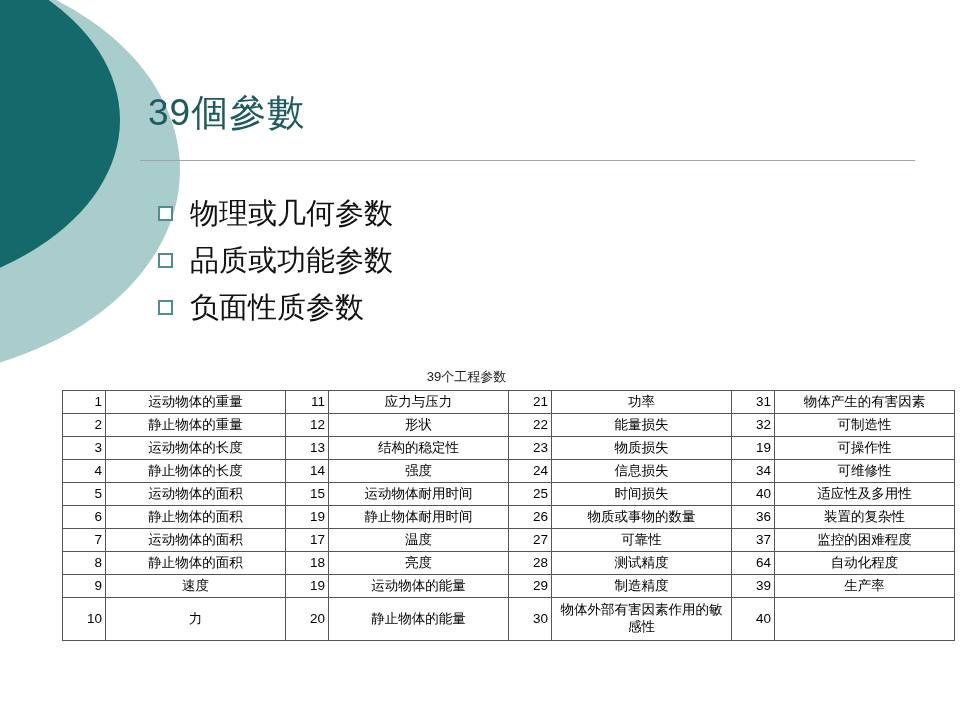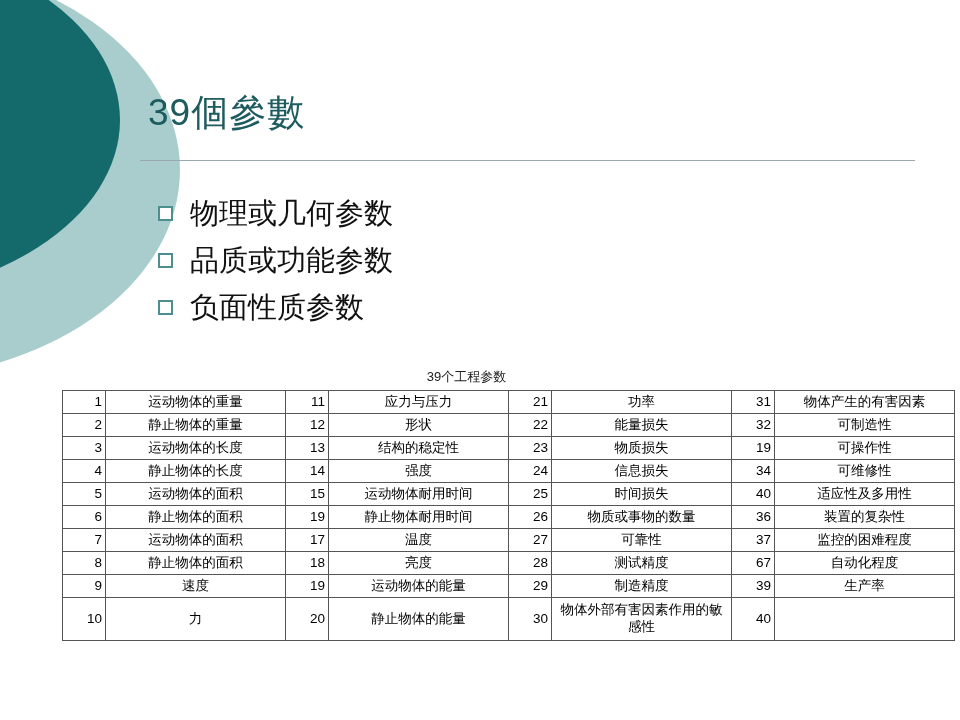--- a/index.html
+++ b/index.html
@@ -224,21 +224,21 @@
         <td class="num">37</td>
         <td class="lbl">监控的困难程度</td>
       </tr>
       <tr>
         <td class="num">8</td>
         <td class="lbl">静止物体的面积</td>
         <td class="num">18</td>
         <td class="lbl">亮度</td>
         <td class="num">28</td>
         <td class="lbl">测试精度</td>
-        <td class="num">67</td>
+        <td class="num">64</td>
         <td class="lbl">自动化程度</td>
       </tr>
       <tr>
         <td class="num">9</td>
         <td class="lbl">速度</td>
         <td class="num">19</td>
         <td class="lbl">运动物体的能量</td>
         <td class="num">29</td>
         <td class="lbl">制造精度</td>
         <td class="num">39</td>

